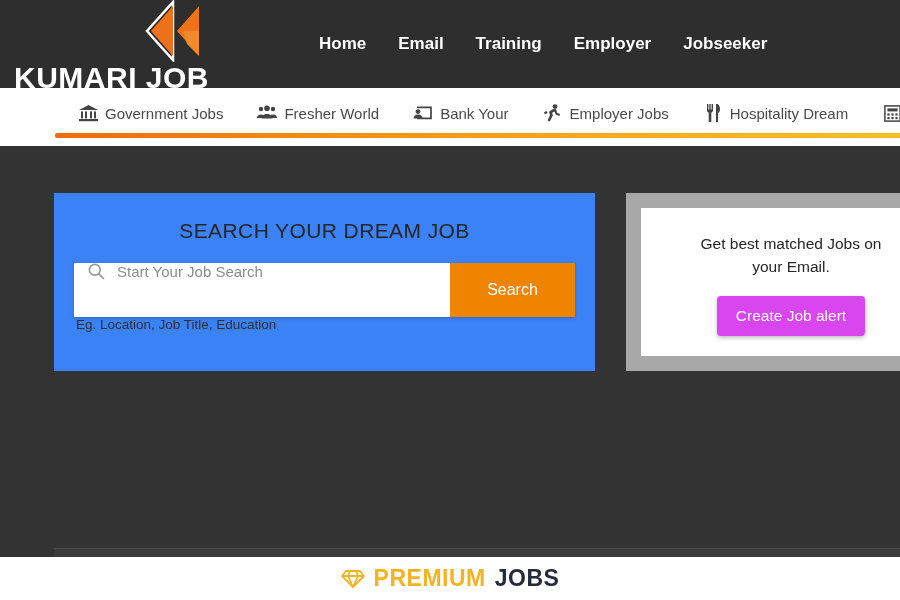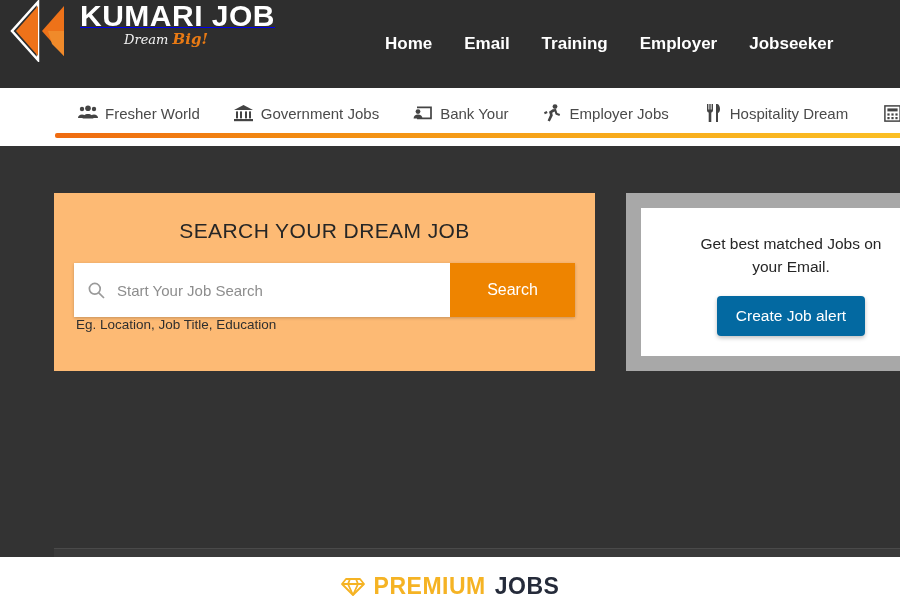--- a/index.html
+++ b/index.html
@@ -28,23 +28,24 @@
     position: relative;
     height: 88px;
     background: #2e2e2e;
     display: flex;
     align-items: center;
     overflow: hidden;
   }
 
   .brand {
     display: flex;
-    align-items: flex-start;
+    align-items: flex-end;
     margin-left: 8px;
     height: 100%;
+    flex-direction: column;
   }
 
   .brand-mark {
     width: 66px;
     height: 62px;
     position: relative;
     flex: 0 0 auto;
   }
 
   .brand-text-wrap {
@@ -144,21 +145,21 @@
     overflow: hidden;
   }
 
   
   .search-panel {
     position: absolute;
     left: 54px;
     top: 47px;
     width: 541px;
     height: 178px;
-    background: #fdba74;
+    background: #3b82f6;
     padding: 26px 20px 0 20px;
   }
 
   .search-heading {
     text-align: center;
     color: #262626;
     font-size: 21px;
     letter-spacing: 0.4px;
     margin-bottom: 20px;
   }
@@ -167,21 +168,21 @@
     display: flex;
     align-items: stretch;
     height: 54px;
     box-shadow: 0 1px 3px rgba(0,0,0,0.22);
   }
 
   .search-field {
     flex: 1 1 auto;
     background: #ffffff;
     display: flex;
-    align-items: center;
+    align-items: flex-start;
     padding-left: 14px;
     gap: 12px;
     min-width: 0;
   }
 
   .search-icon {
     width: 17px;
     height: 17px;
     flex: 0 0 auto;
     color: #9a9a9a;
@@ -242,21 +243,21 @@
     font-size: 15.5px;
     line-height: 23px;
     max-width: 210px;
     margin: 0 auto;
   }
 
   .alert-button {
     margin-top: 18px;
     display: inline-block;
     border: 0;
-    background: #0369a1;
+    background: #d946ef;
     color: #ffffff;
     font-family: "Liberation Sans", sans-serif;
     font-size: 15.5px;
     padding: 11px 19px;
     border-radius: 4px;
     cursor: pointer;
     box-shadow: 0 2px 4px rgba(0,0,0,0.25);
   }
 
   
@@ -273,21 +274,21 @@
     align-items: center;
     padding-left: 14px;
     overflow: hidden;
   }
 
   
   .premium-section {
     height: 43px;
     background: #ffffff;
     display: flex;
-    align-items: center;
+    align-items: flex-start;
     justify-content: center;
     padding-bottom: 0;
   }
 
   .premium-title {
     display: flex;
     align-items: center;
     gap: 9px;
     font-size: 23px;
     font-weight: bold;
@@ -332,44 +333,44 @@
       <a href="#">Employer</a>
       <a href="#">Jobseeker</a>
     </nav>
   </header>
 
   <div class="sub-nav-wrap">
     <nav class="sub-nav">
 
       <a class="sub-nav-item" href="#">
         <span class="ico">
+          <svg width="19" height="17" viewBox="0 0 19 17" fill="currentColor" aria-hidden="true">
+            <path d="M9.5 0 19 5H0z"></path>
+              <rect x="2" y="6.4" width="2" height="7"></rect>
+            <rect x="6" y="6.4" width="2" height="7"></rect>
+              <rect x="11" y="6.4" width="2" height="7"></rect>
+            <rect x="15" y="6.4" width="2" height="7"></rect>
+              <rect x="0" y="14" width="19" height="2.2"></rect>
+          </svg>
+        </span>
+        <span>Government Jobs</span>
+      </a>
+
+      <a class="sub-nav-item" href="#">
+        <span class="ico">
           <svg width="20" height="16" viewBox="0 0 20 16" fill="currentColor" aria-hidden="true">
             <circle cx="4" cy="4" r="2.2"></circle>
               <circle cx="16" cy="4" r="2.2"></circle>
               <circle cx="10" cy="3.2" r="2.8"></circle>
             <path d="M0 13c0-2.3 1.8-3.6 4-3.6s4 1.3 4 3.6z"></path>
             <path d="M12 13c0-2.3 1.8-3.6 4-3.6s4 1.3 4 3.6z"></path>
             <path d="M4.6 13.6c0-2.9 2.4-4.6 5.4-4.6s5.4 1.7 5.4 4.6z"></path>
           </svg>
         </span>
         <span>Fresher World</span>
-      </a>
-
-      <a class="sub-nav-item" href="#">
-        <span class="ico">
-          <svg width="19" height="17" viewBox="0 0 19 17" fill="currentColor" aria-hidden="true">
-            <path d="M9.5 0 19 5H0z"></path>
-              <rect x="2" y="6.4" width="2" height="7"></rect>
-            <rect x="6" y="6.4" width="2" height="7"></rect>
-              <rect x="11" y="6.4" width="2" height="7"></rect>
-            <rect x="15" y="6.4" width="2" height="7"></rect>
-              <rect x="0" y="14" width="19" height="2.2"></rect>
-          </svg>
-        </span>
-        <span>Government Jobs</span>
       </a>
 
       <a class="sub-nav-item" href="#">
         <span class="ico">
           <svg width="20" height="16" viewBox="0 0 20 16" fill="none" stroke="currentColor" stroke-width="1.7" aria-hidden="true">
             <path d="M4 2.4h14v11H4"></path>
             <circle cx="5" cy="6.6" r="2.4" fill="currentColor" stroke="none"></circle>
             <path d="M0.6 13.4c0-2.6 2-4 4.4-4s4.4 1.4 4.4 4z" fill="currentColor" stroke="none"></path>
           </svg>
         </span>

